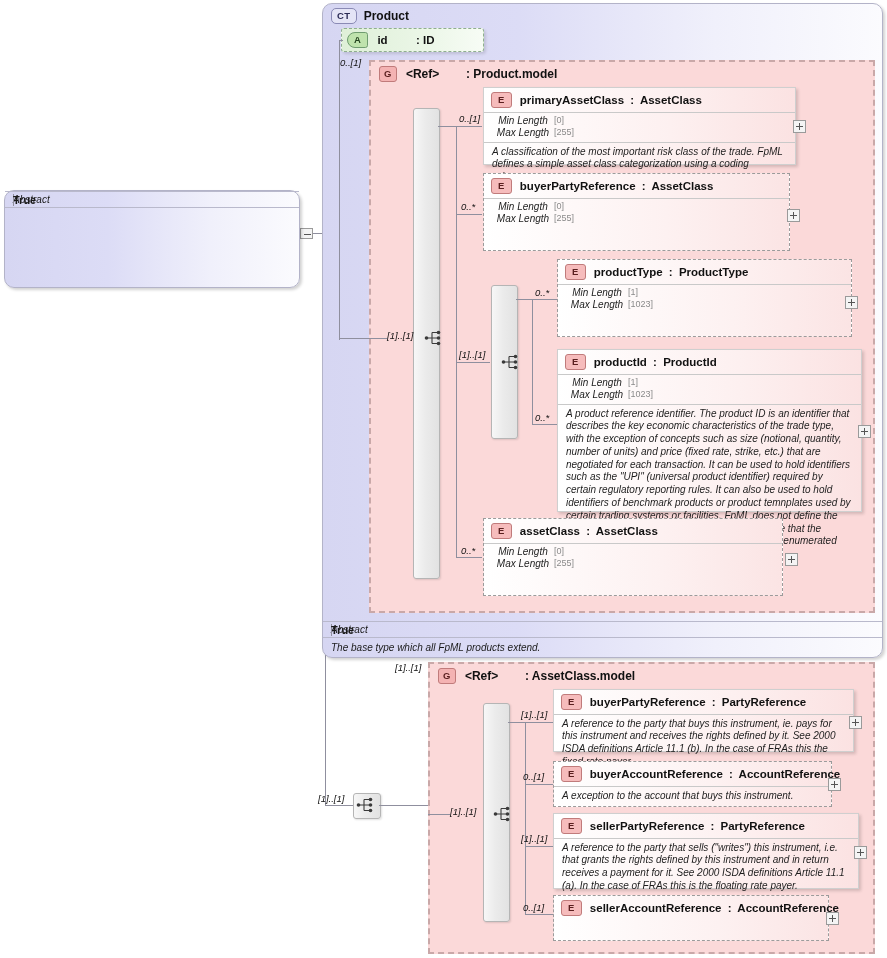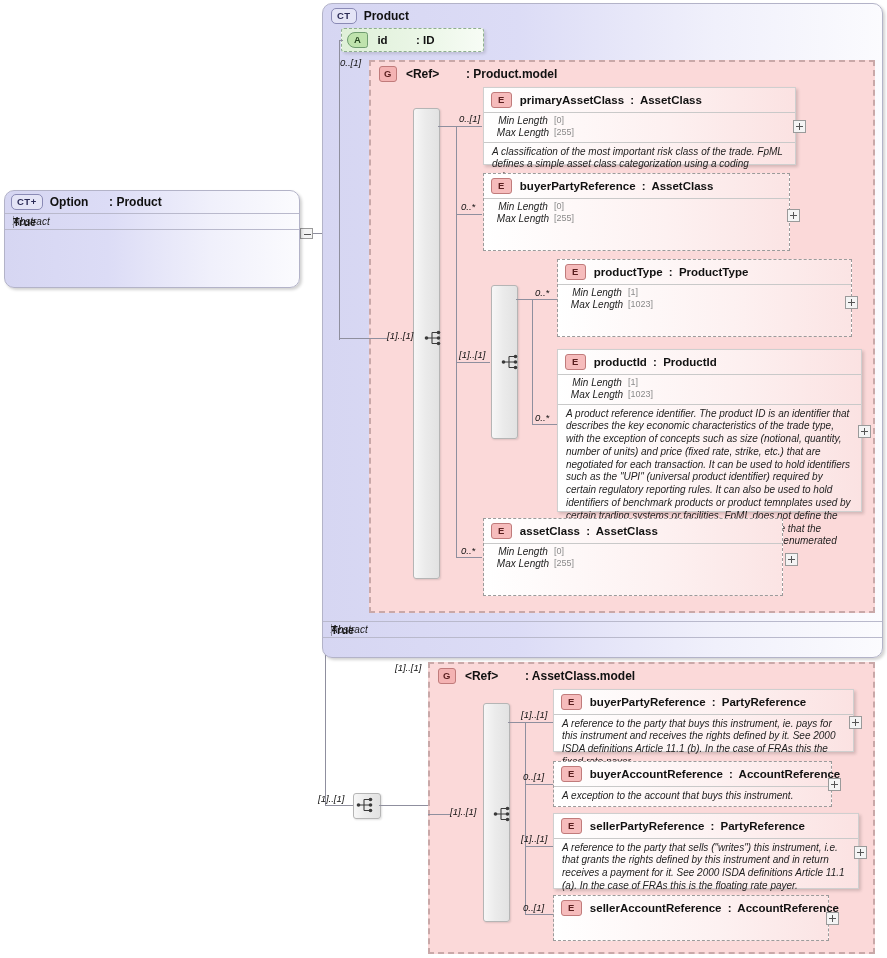--- a/index.html
+++ b/index.html
@@ -81,47 +81,39 @@
   <circle cx="2.5" cy="9" r="1.8" fill="#3a3a3a"></circle>
   <path d="M4 9 H8 M8 3.5 V14.5 M8 3.5 H13 M8 9 H13 M8 14.5 H13" stroke="#3a3a3a" fill="none" stroke-width="1.1"></path>
   <circle cx="14.5" cy="3.5" r="1.8" fill="#3a3a3a"></circle>
   <circle cx="14.5" cy="9" r="1.8" fill="#3a3a3a"></circle>
   <circle cx="14.5" cy="14.5" r="1.8" fill="#3a3a3a"></circle>
 </svg>
 <div class="card" style="left:318px;top:793px;">[1]..[1]</div>
 <div class="h" style="left:379px;top:805px;width:52px;"></div>
 
 <div class="ct-box abs" style="left:4px;top:190px;width:296px;height:98px;">
-  <div class="titlerow">
-    <span class="tag ct">CT+</span>
-    <span class="ttl">
-      <span>Option</span>
-      <span style="display:inline-block;width:14px;"></span>
-      <span class="sep">:</span>
-      <span>Product</span>
-    </span>
-  </div>
   <div class="abstract-row">
     <span class="k">Abstract</span>
     <span class="v">True</span>
   </div>
 </div>
 
 <div class="ct-box abs" style="left:322px;top:3px;width:561px;height:655px;">
   <div class="titlerow" style="padding:4px 8px;">
     <span class="tag ct">CT</span>
     <span class="ttl">Product</span>
   </div>
 </div>
 
 <div class="abs" style="left:323px;top:621px;width:559px;">
   <div class="abstract-row" style="border-top:1px solid #b9b9cc;border-bottom:1px solid #b9b9cc;">
     <span class="k">Abstract</span>
     <span class="v">True</span>
   </div>
+  <div class="ct-doc">The base type which all FpML products extend.</div>
 </div>
 
 <div class="attr-box abs" style="left:341px;top:28px;width:143px;height:24px;">
   <div class="titlerow" style="padding:3px 5px;gap:9px;">
     <span class="tag a">A</span>
     <span class="ttl small">
       <span>id</span>
       <span style="display:inline-block;width:22px;"></span>
       <span>:</span>
       <span>ID</span>

